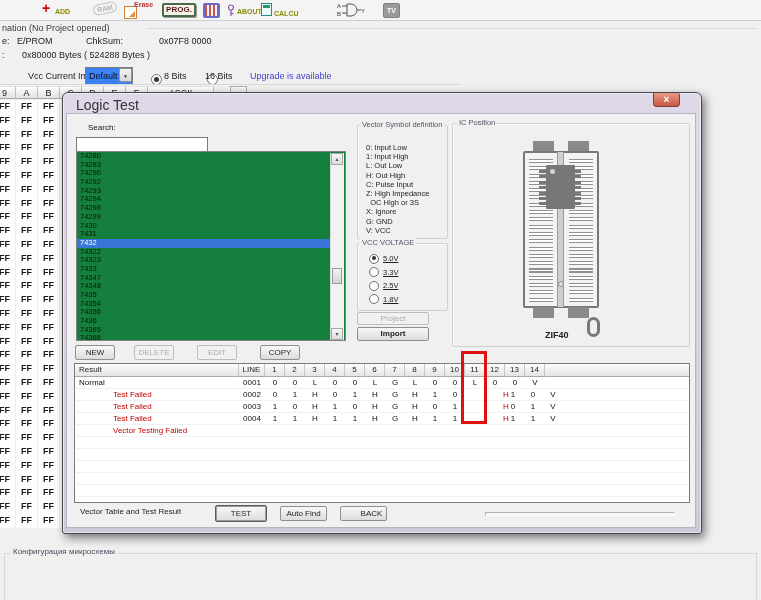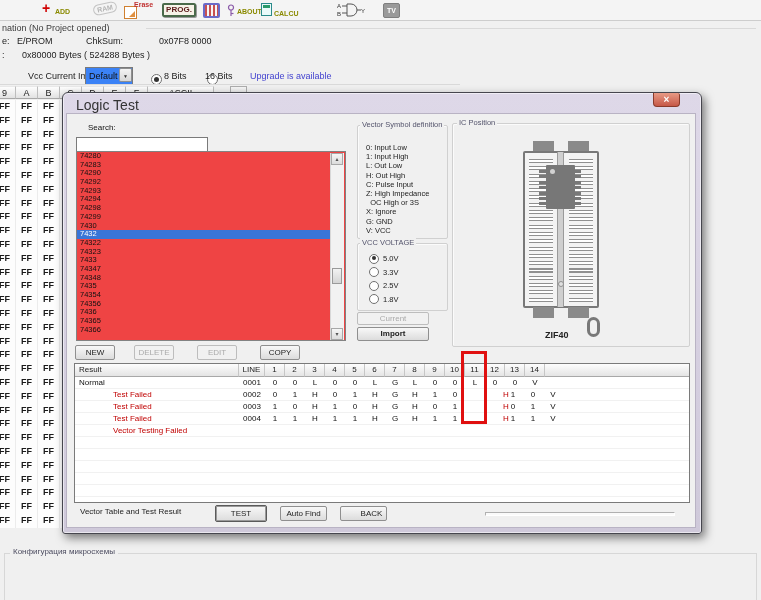--- a/index.html
+++ b/index.html
@@ -51,32 +51,32 @@
   .close-btn{position:absolute;left:653px;top:93px;width:27px;height:14px;background:linear-gradient(#e89a85,#c65847);
     border:1px solid #8a3a2a;border-top:none;border-radius:0 2px 4px 4px;color:#fff;font-size:10px;font-weight:bold;text-align:center;line-height:13px;z-index:12;box-sizing:border-box;}
   .client{position:absolute;left:66px;top:113px;width:630px;height:415px;background:#f0f0f0;border:1px solid #b9b3c4;box-sizing:border-box;z-index:10;}
   .dlg{z-index:11;}
 
   .gbox{border:1px solid #d0d0d0;border-radius:2px;box-shadow:inset 1px 1px 0 #fbfbfb;}
   .gbox-label{background:#f0f0f0;padding:0 2px;font-size:7.5px;color:#54546c;z-index:12;}
 
   .search-label{font-size:8px;color:#111;}
   .search-input{background:#fff;border:1px solid #7a7a7a;box-sizing:border-box;}
-  .listbox{background:#ef4444;border:1px solid #828282;box-sizing:border-box;overflow:hidden;}
+  .listbox{background:#15803d;border:1px solid #828282;box-sizing:border-box;overflow:hidden;}
   .li-item{font-size:7.5px;line-height:8.7px;height:8.7px;padding-left:3px;color:#111;white-space:nowrap;}
   .li-item.sel{background:#3875d7;color:#fff;}
   .sb{position:absolute;right:1px;top:1px;width:13px;height:187px;background:#f2f2f2;border-left:1px solid #d8d8d8;}
   .sb-btn{position:absolute;left:0;width:12px;height:12px;background:linear-gradient(#f6f6f6,#dcdcdc);border:1px solid #a8a8a8;box-sizing:border-box;font-size:6px;color:#555;text-align:center;line-height:10px;}
   .sb-thumb{position:absolute;left:1px;width:10px;height:16px;background:linear-gradient(#f2f2f2,#d4d4d4);border:1px solid #9a9a9a;box-sizing:border-box;}
 
   .vs-line{font-size:7.5px;line-height:9.2px;color:#222;white-space:pre;}
   .radio-row{display:flex;align-items:center;height:13.5px;}
   .radio-sm{width:8px;height:8px;border:1px solid #707070;border-radius:50%;background:#fff;position:relative;margin-right:4px;}
   .radio-sm.on::after{content:"";position:absolute;left:1.5px;top:1.5px;width:4px;height:4px;border-radius:50%;background:#333;}
-  .radio-label{font-size:7.5px;color:#222;}
+  .radio-label{font-size:7.5px;color:#222;text-decoration:underline;}
 
   .btn{background:linear-gradient(#f8f8f8,#dcdcdc);border:1px solid #8f8f8f;border-radius:2px;font-size:8px;color:#222;text-align:center;box-sizing:border-box;}
   .btn.disabled{color:#ababab;border-color:#bdbdbd;background:#f1f1f1;}
   .btn.default{border:1px solid #5a5a5a;box-shadow:inset 0 0 0 1px #9a9a9a;}
 
   
   .zif-body{background:#f3f3f3;border:2px solid #787878;border-radius:2px;box-sizing:border-box;}
   .zif-tab{background:#8a8a8a;}
   .zif-strip{background:#cfcfcf;border-left:1px solid #9a9a9a;border-right:1px solid #9a9a9a;box-sizing:border-box;}
   .zif-slats{background:repeating-linear-gradient(to bottom,#909090 0 1px,#ffffff 1px 3px,#909090 3px 4px,transparent 4px 7.3px);}
@@ -383,20 +383,21 @@
     <div style="width:255px;overflow:hidden;height:188px;">
         <div class="li-item">74280</div>
         <div class="li-item">74283</div>
         <div class="li-item">74290</div>
         <div class="li-item">74292</div>
         <div class="li-item">74293</div>
         <div class="li-item">74294</div>
         <div class="li-item">74298</div>
         <div class="li-item">74299</div>
         <div class="li-item">7430</div>
+        <div class="li-item">7431</div>
         <div class="li-item sel">7432</div>
         <div class="li-item">74322</div>
         <div class="li-item">74323</div>
         <div class="li-item">7433</div>
         <div class="li-item">74347</div>
         <div class="li-item">74348</div>
         <div class="li-item">7435</div>
         <div class="li-item">74354</div>
         <div class="li-item">74356</div>
         <div class="li-item">7436</div>
@@ -441,21 +442,21 @@
       <div class="radio-row">
         <div class="radio-sm"></div>
         <div class="radio-label">2.5V</div>
       </div>
       <div class="radio-row">
         <div class="radio-sm"></div>
         <div class="radio-label">1.8V</div>
       </div>
     </div>
 
-  <div class="abs dlg btn disabled" style="left:357px;top:312px;width:72px;height:13px;line-height:11px;">Current</div>
+  <div class="abs dlg btn disabled" style="left:357px;top:312px;width:72px;height:13px;line-height:11px;">Project</div>
   <div class="abs dlg btn" style="left:357px;top:327px;width:72px;height:14px;line-height:12px;font-weight:bold;">Import</div>
 
   
   <div class="abs dlg gbox" style="left:452px;top:123px;width:236px;height:222px;"></div>
   <span class="abs dlg gbox-label" style="left:457px;top:118px;">IC Position</span>
   <div class="abs dlg zif-tab" style="left:533px;top:141px;width:21px;height:11px;"></div>
   <div class="abs dlg zif-tab" style="left:568px;top:141px;width:21px;height:11px;"></div>
   <div class="abs dlg zif-body" style="left:523px;top:151px;width:76px;height:157px;"></div>
   <div class="abs dlg zif-strip" style="left:557px;top:152px;width:7px;height:155px;"></div>
   <div class="abs dlg zif-slats" style="left:529px;top:159px;width:24px;height:144px;"></div>

